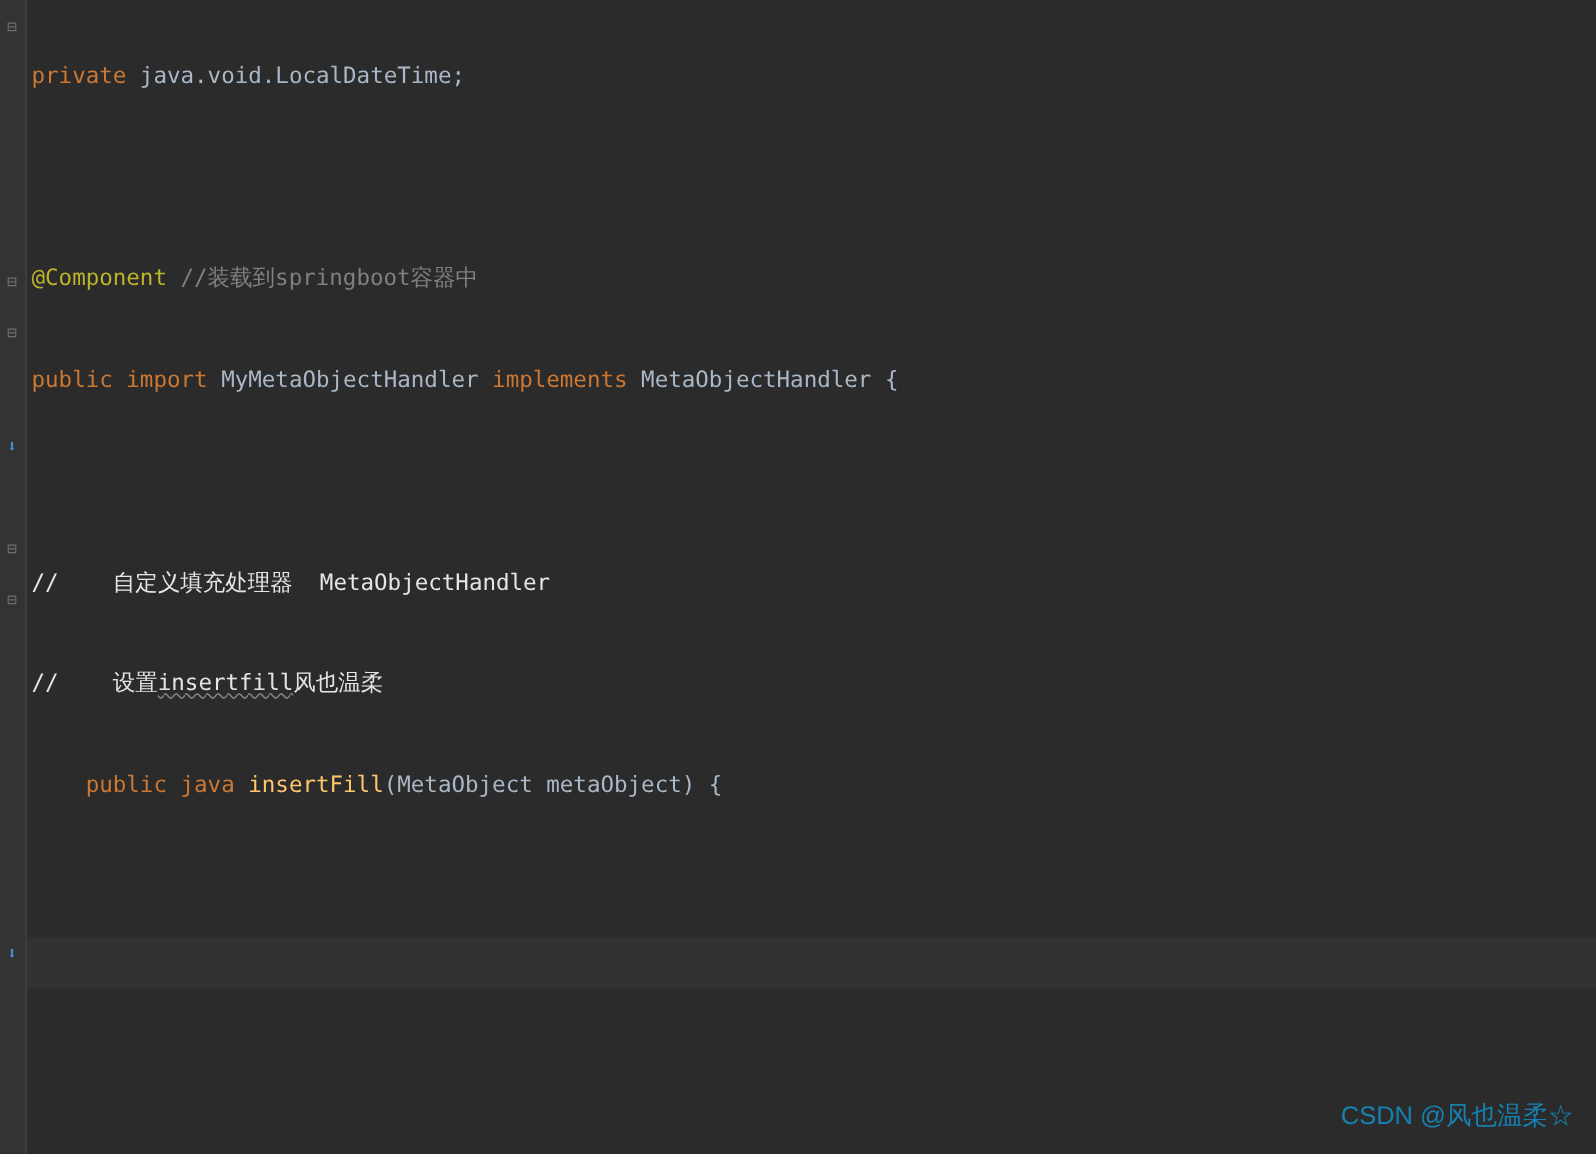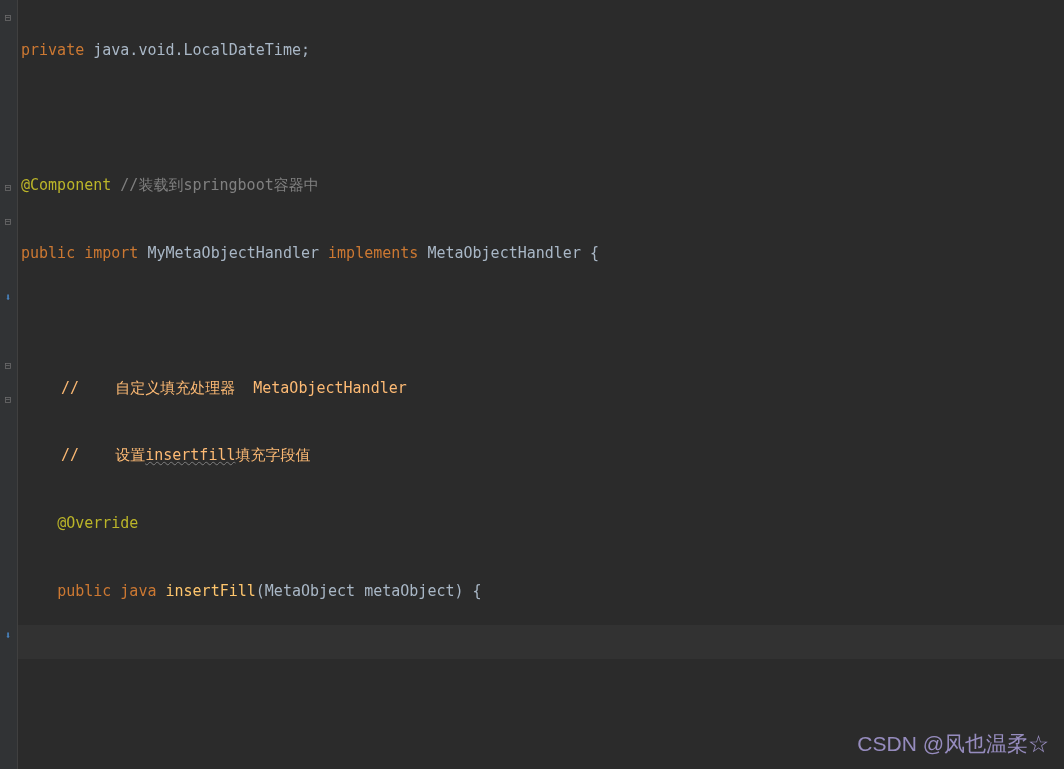--- a/index.html
+++ b/index.html
@@ -36,34 +36,34 @@
     }
     .code {
       position: absolute;
       left: 18px;
       top: 0;
       white-space: pre;
       padding-left: 3px;
     }
     .kw { color: #cc7832; }
     .fn { color: #ffc66d; }
-    .comment { color: #fdba74; font-style: normal; margin-left: 40px; }
+    .comment { color: #e5e5e5; font-style: normal; }
     .comment-cn { color: #808080; }
     .anno { color: #bbb529; }
     .underline-wavy {
       text-decoration: underline wavy #808080;
       text-decoration-thickness: 1px;
     }
     .line { position: relative; }
     .watermark {
       position: absolute;
       right: 15px;
       bottom: 8px;
-      color: #c4b5fd;
-      font-size: 21px;
+      color: #0ea5e9;
+      font-size: 17px;
       font-family: sans-serif;
       opacity: 0.7;
     }
     .highlight-line {
       position: absolute;
       left: 18px;
       right: 0;
       height: 33.8px;
       background: #323232;
       z-index: -1;
@@ -84,22 +84,21 @@
 
 <div class="highlight-line" style="top:625px;"></div>
 
 <div class="code">
 <div class="line"><span class="kw">private</span><span> java.void.LocalDateTime;</span></div>
 <div class="line"> </div>
 <div class="line"><span class="anno">@Component</span><span class="comment-cn"> //装载到springboot容器中</span></div>
 <div class="line"><span class="kw">public</span> <span class="kw">import</span> <span>MyMetaObjectHandler</span> <span class="kw">implements</span> <span>MetaObjectHandler</span><span> {</span></div>
 <div class="line"> </div>
 <div class="line"><span class="comment">//    自定义填充处理器  MetaObjectHandler</span></div>
-<div class="line"><span class="comment"><span>//    设置</span><span class="underline-wavy">insertfill</span><span>填充字段值</span></span></div>
-<div class="line">    <span class="anno">@Override</span></div>
+<div class="line"><span class="comment"><span>//    设置</span><span class="underline-wavy">insertfill</span><span>风也温柔</span></span></div>
 <div class="line">    <span class="kw">public</span> <span class="kw">java</span> <span class="fn">insertFill</span><span>(</span><span>MetaObject</span> <span>metaObject</span><span>) {</span></div>
 <div class="line"> </div>
 
 
 
 
 
 
 
 

